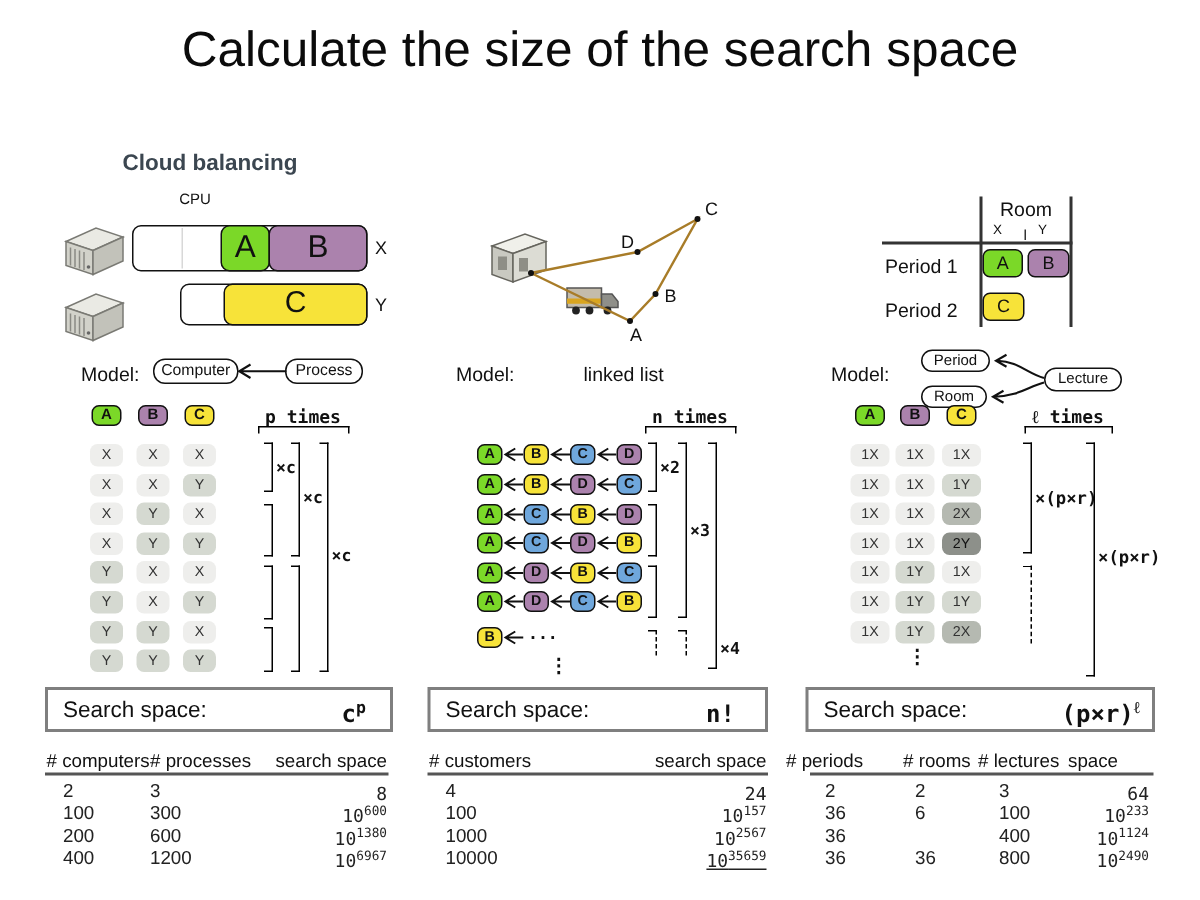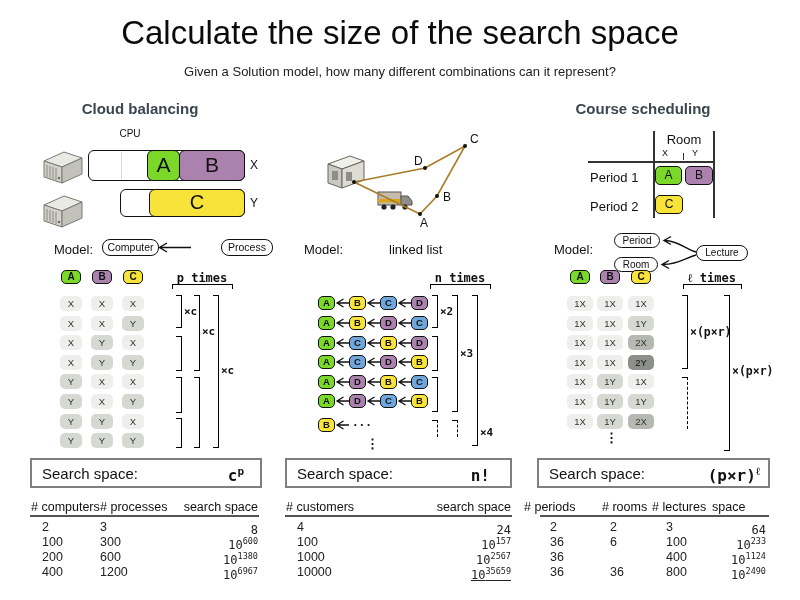--- a/index.html
+++ b/index.html
@@ -44,24 +44,22 @@
   .lbl{position:absolute;font-size:13px;color:#111;white-space:nowrap;}
   .sm{font-size:12px;}
   .dots{position:absolute;font-size:13px;font-weight:bold;letter-spacing:0;}
 </style>
 </head>
 <body>
 
 <div id="page">
 
   <div class="abs ctr" style="left:0;top:14px;width:800px;font-size:33px;color:#0b0b0b;">Calculate the size of the search space</div>
-  <div class="abs ctr" style="left:0;top:64px;width:800px;font-size:13px;color:#222;">Given a Solution model, how many different combinations can it represent?</div>
 
   <div class="abs ctr hdr" style="left:40px;top:100px;width:200px;">Cloud balancing</div>
-  <div class="abs ctr hdr" style="left:543px;top:100px;width:200px;">Course scheduling</div>
 
   <div class="abs ctr" style="left:106px;top:128px;width:48px;font-size:10px;">CPU</div>
 
   <svg class="abs" style="left:40px;top:147px;" width="46" height="40">
     <polygon points="4,14 24,5 42,11 22,20" fill="#eaeae4" stroke="#7a7a74" stroke-width="1"></polygon>
     <polygon points="4,14 22,20 22,36 4,30" fill="#d2d2ca" stroke="#7a7a74" stroke-width="1"></polygon>
     <polygon points="22,20 42,11 42,27 22,36" fill="#c2c2ba" stroke="#7a7a74" stroke-width="1"></polygon>
     <g stroke="#8a8a84" stroke-width="1">
         <line x1="7" y1="18" x2="7" y2="30"></line>
         <line x1="10" y1="19" x2="10" y2="31"></line>
@@ -88,21 +86,21 @@
   <div class="blk g" style="left:147px;top:150px;width:33px;height:31px;font-size:21px;line-height:28px;">A</div>
   <div class="blk p" style="left:179px;top:150px;width:66px;height:31px;font-size:21px;line-height:28px;">B</div>
   <div class="lbl sm" style="left:250px;top:158px;">X</div>
 
   <div class="blk" style="left:120px;top:189px;width:125px;height:28px;background:#fff;"></div>
   <div class="blk y" style="left:149px;top:189px;width:96px;height:28px;font-size:20px;line-height:25px;">C</div>
   <div class="lbl sm" style="left:250px;top:196px;">Y</div>
 
   <div class="lbl" style="left:54px;top:242px;">Model:</div>
   <div class="mbox" style="left:102px;top:239px;width:57px;height:17px;line-height:15px;">Computer</div>
-  <div class="mbox" style="left:190px;top:239px;width:52px;height:17px;line-height:15px;margin-left:31px;">Process</div>
+  <div class="mbox" style="left:190px;top:239px;width:52px;height:17px;line-height:15px;">Process</div>
   <svg class="abs" style="left:156px;top:239px;" width="37" height="17">
     <path d="M35,8.5 H4 M11,4 L3.5,8.5 L11,13" fill="none" stroke="#111" stroke-width="1.4"></path>
   </svg>
 
   <svg class="abs" style="left:288px;top:128px;" width="220" height="102">
     <polygon points="40,36 62,28 76,33 54,41" fill="#f0f0ea" stroke="#66655e" stroke-width="1"></polygon>
     <polygon points="40,36 54,41 54,60 40,55" fill="#c9c9c1" stroke="#66655e" stroke-width="1"></polygon>
     <polygon points="54,41 76,33 76,52 54,60" fill="#dcdcd4" stroke="#66655e" stroke-width="1"></polygon>
     <rect x="44" y="43" width="6" height="9" fill="#8e8e86"></rect>
       <rect x="58" y="44" width="6" height="9" fill="#8e8e86"></rect>

